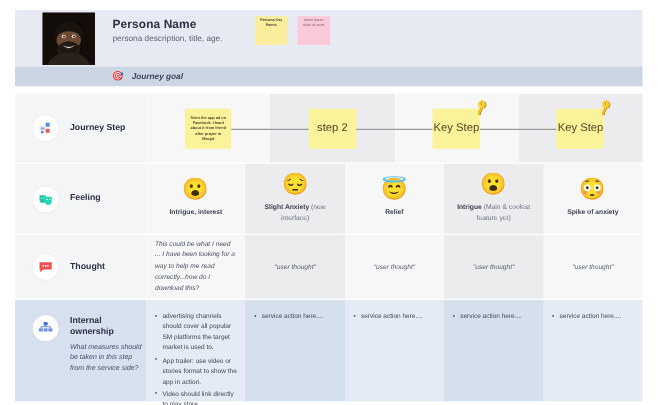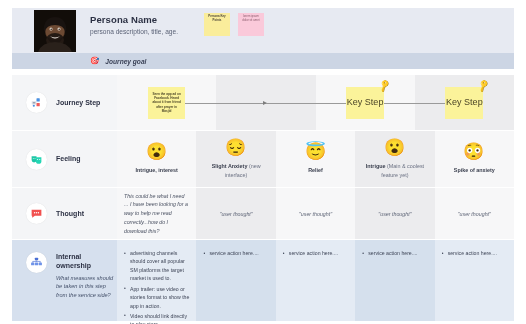--- a/index.html
+++ b/index.html
@@ -262,20 +262,21 @@
         <div class="row-label-text">
           <div class="row-title">Journey Step</div>
         </div>
       </div>
       <div class="cells">
         <div class="cell">
           <div class="note small">Seen the app ad on Facebook. Heard about it from friend after prayer in Masjid</div>
         </div>
         <div class="cell alt">
           <div class="connector"></div>
+          <div class="note big">step 2</div>
         </div>
         <div class="cell">
           <div class="connector"></div>
           <div class="note big">
             Key Step<span class="key-badge">🔑</span>
           </div>
         </div>
         <div class="cell alt">
           <div class="connector"></div>
           <div class="note big">

